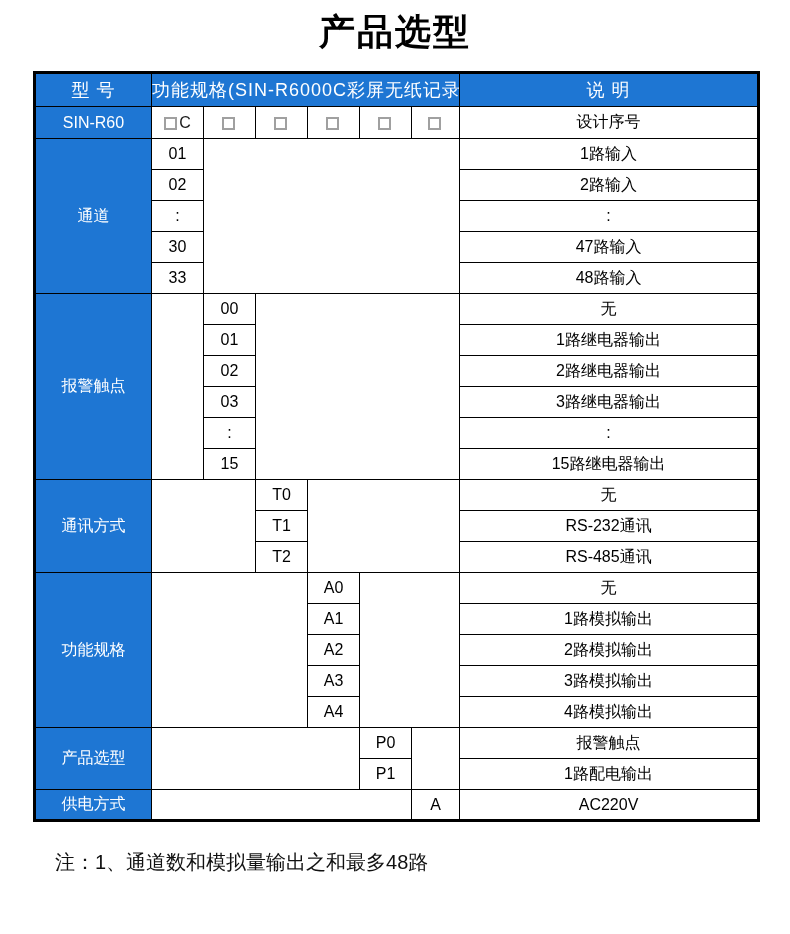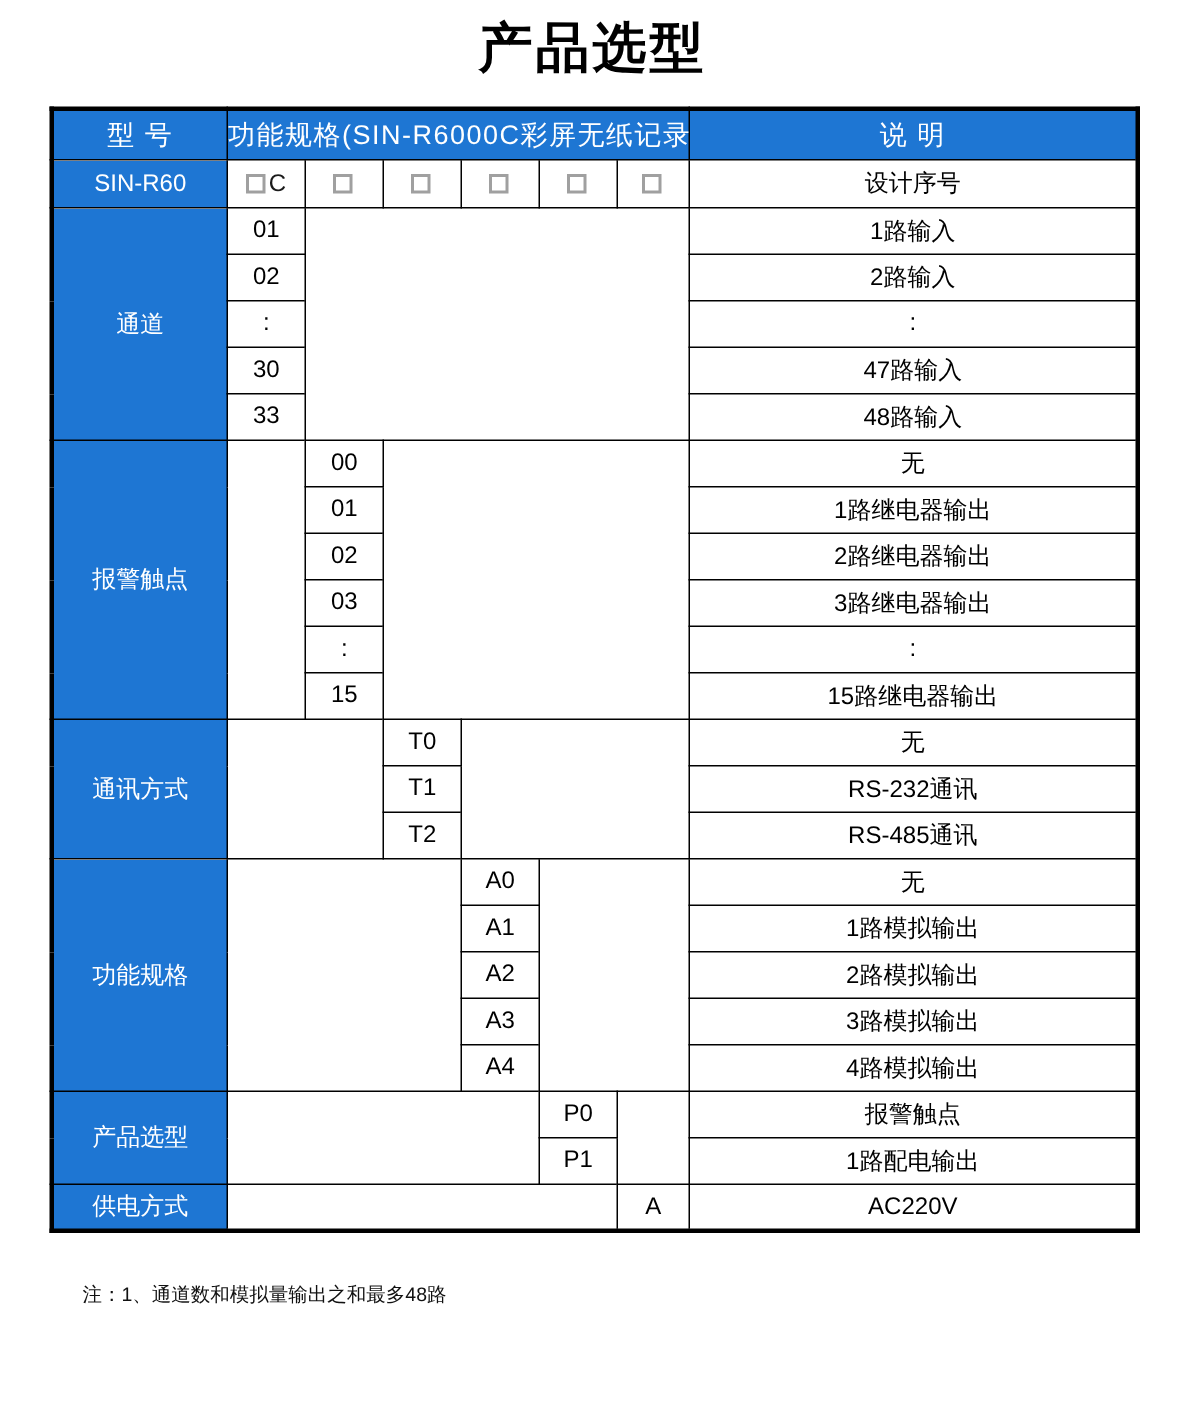--- a/index.html
+++ b/index.html
@@ -51,21 +51,21 @@
     width: 13px;
     height: 13px;
     border: 2px solid #A0A0A0;
     background: #ffffff;
     vertical-align: -2px;
   }
   .cb-letter { margin-left: 2px; font-size: 16px; color: #1a1a1a; }
 
   .notes {
     margin: 26px 0 0 55px;
-    font-size: 13px;
+    font-size: 20px;
     line-height: 29px;
     color: #111111;
   }
   .notes .indent { margin-left: 36px; }
 </style>
 </head>
 <body>
 
 <div class="page-title">产品选型</div>
 

